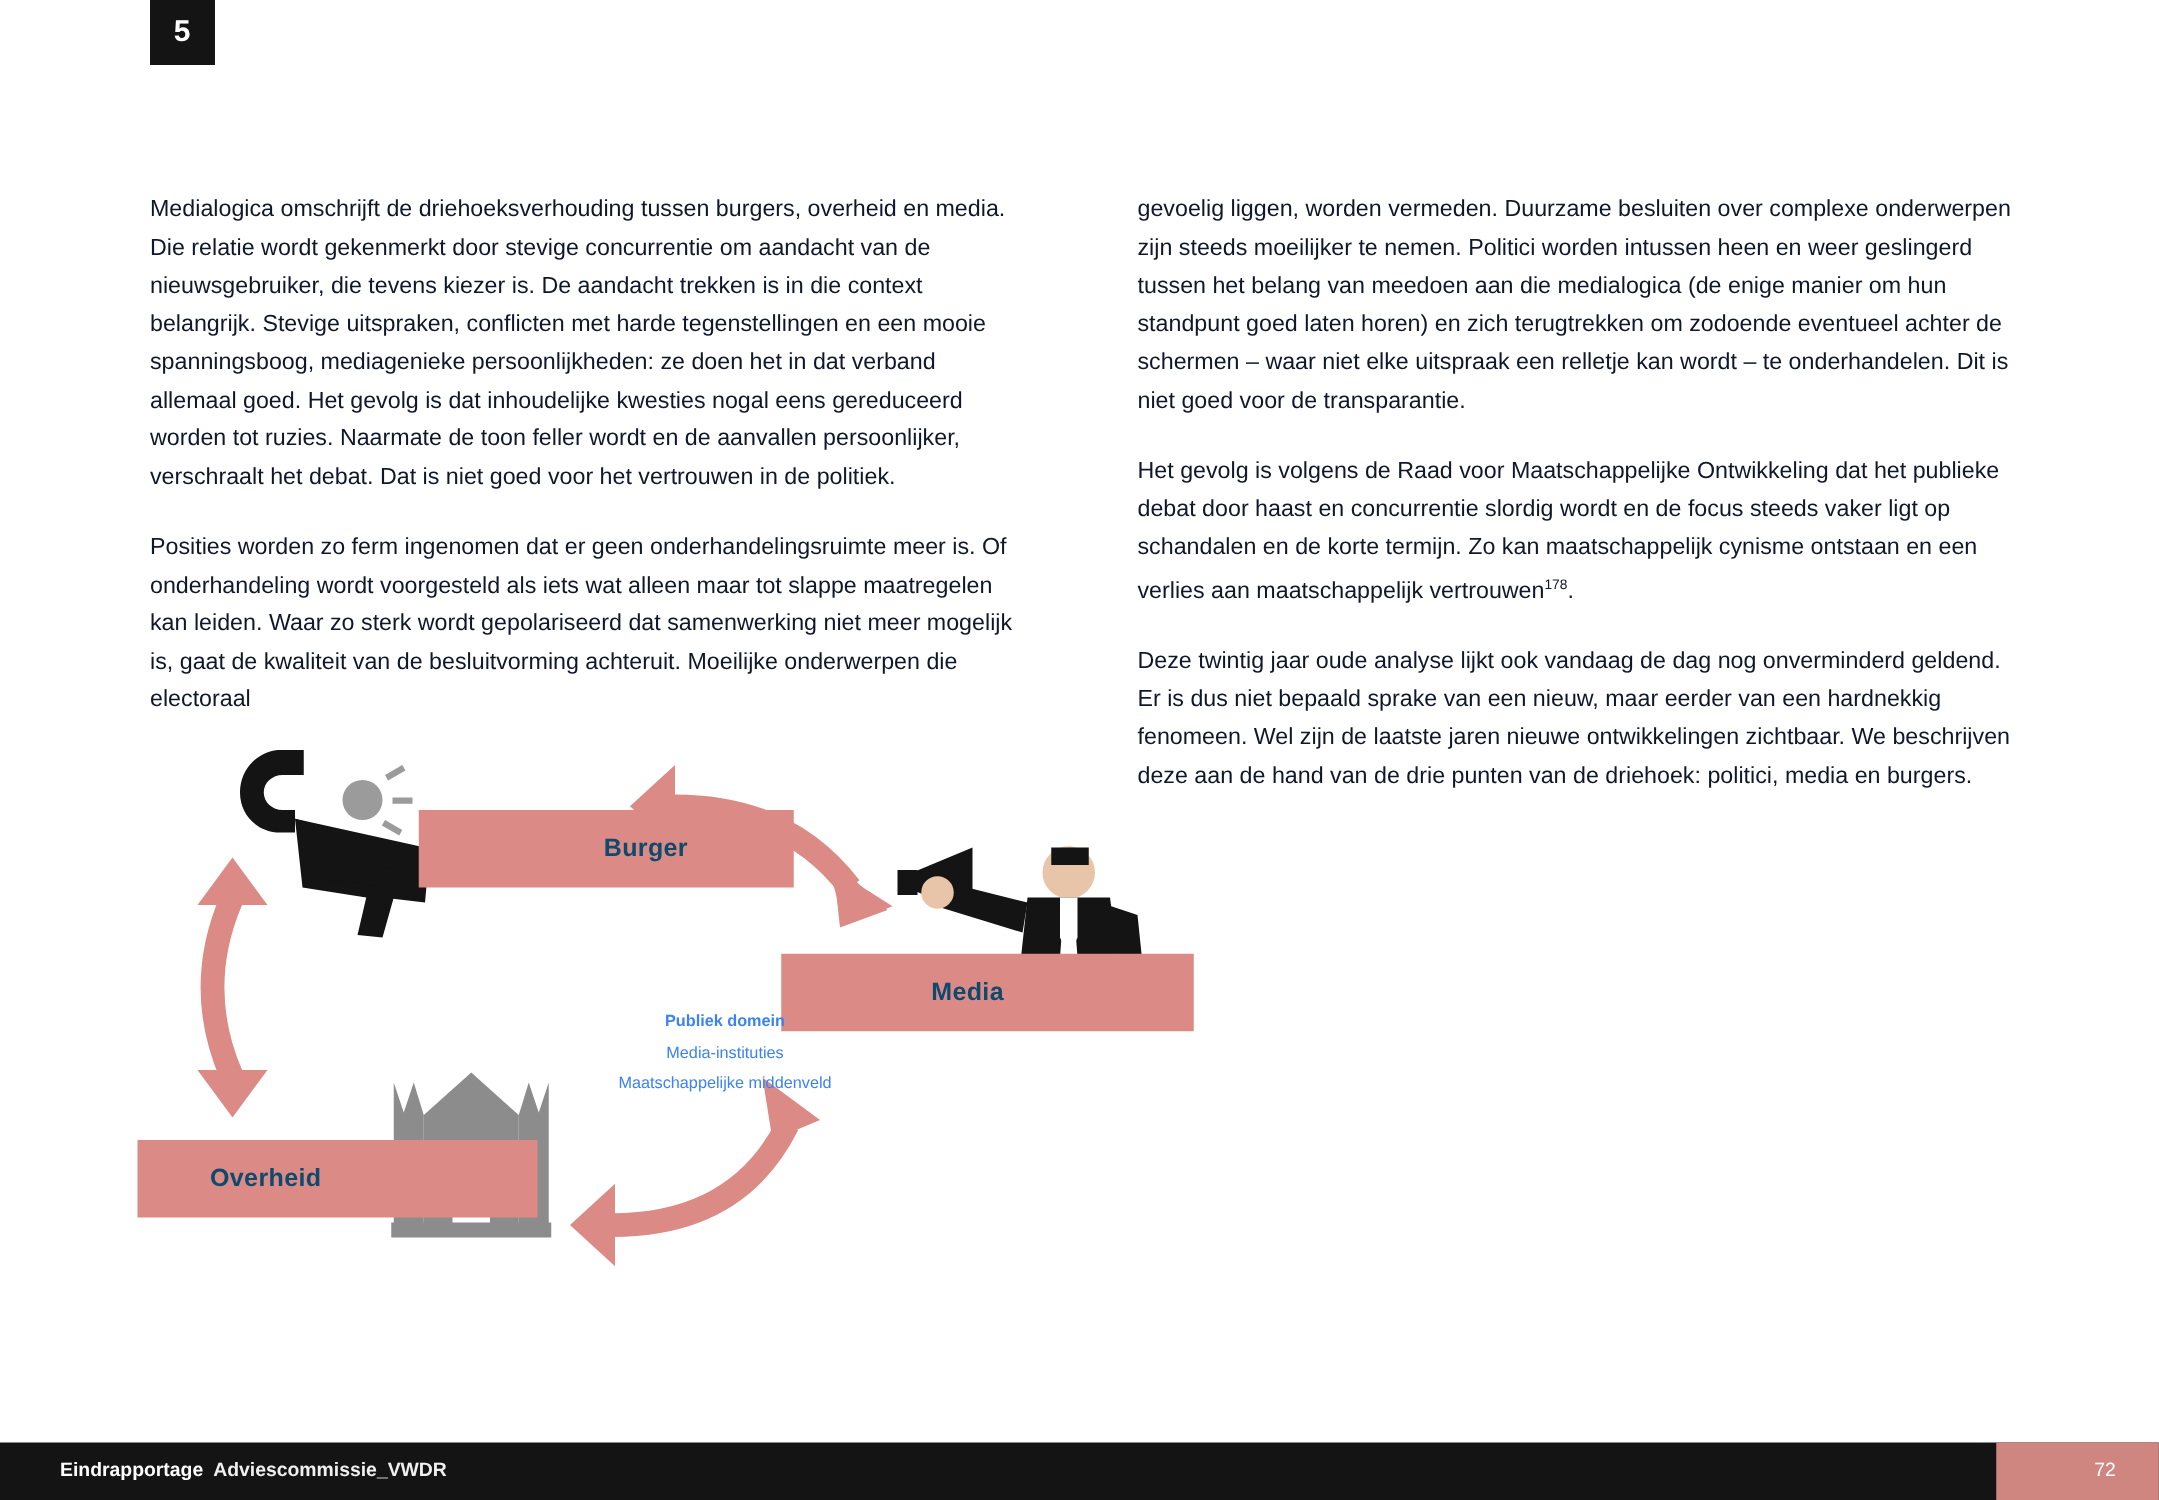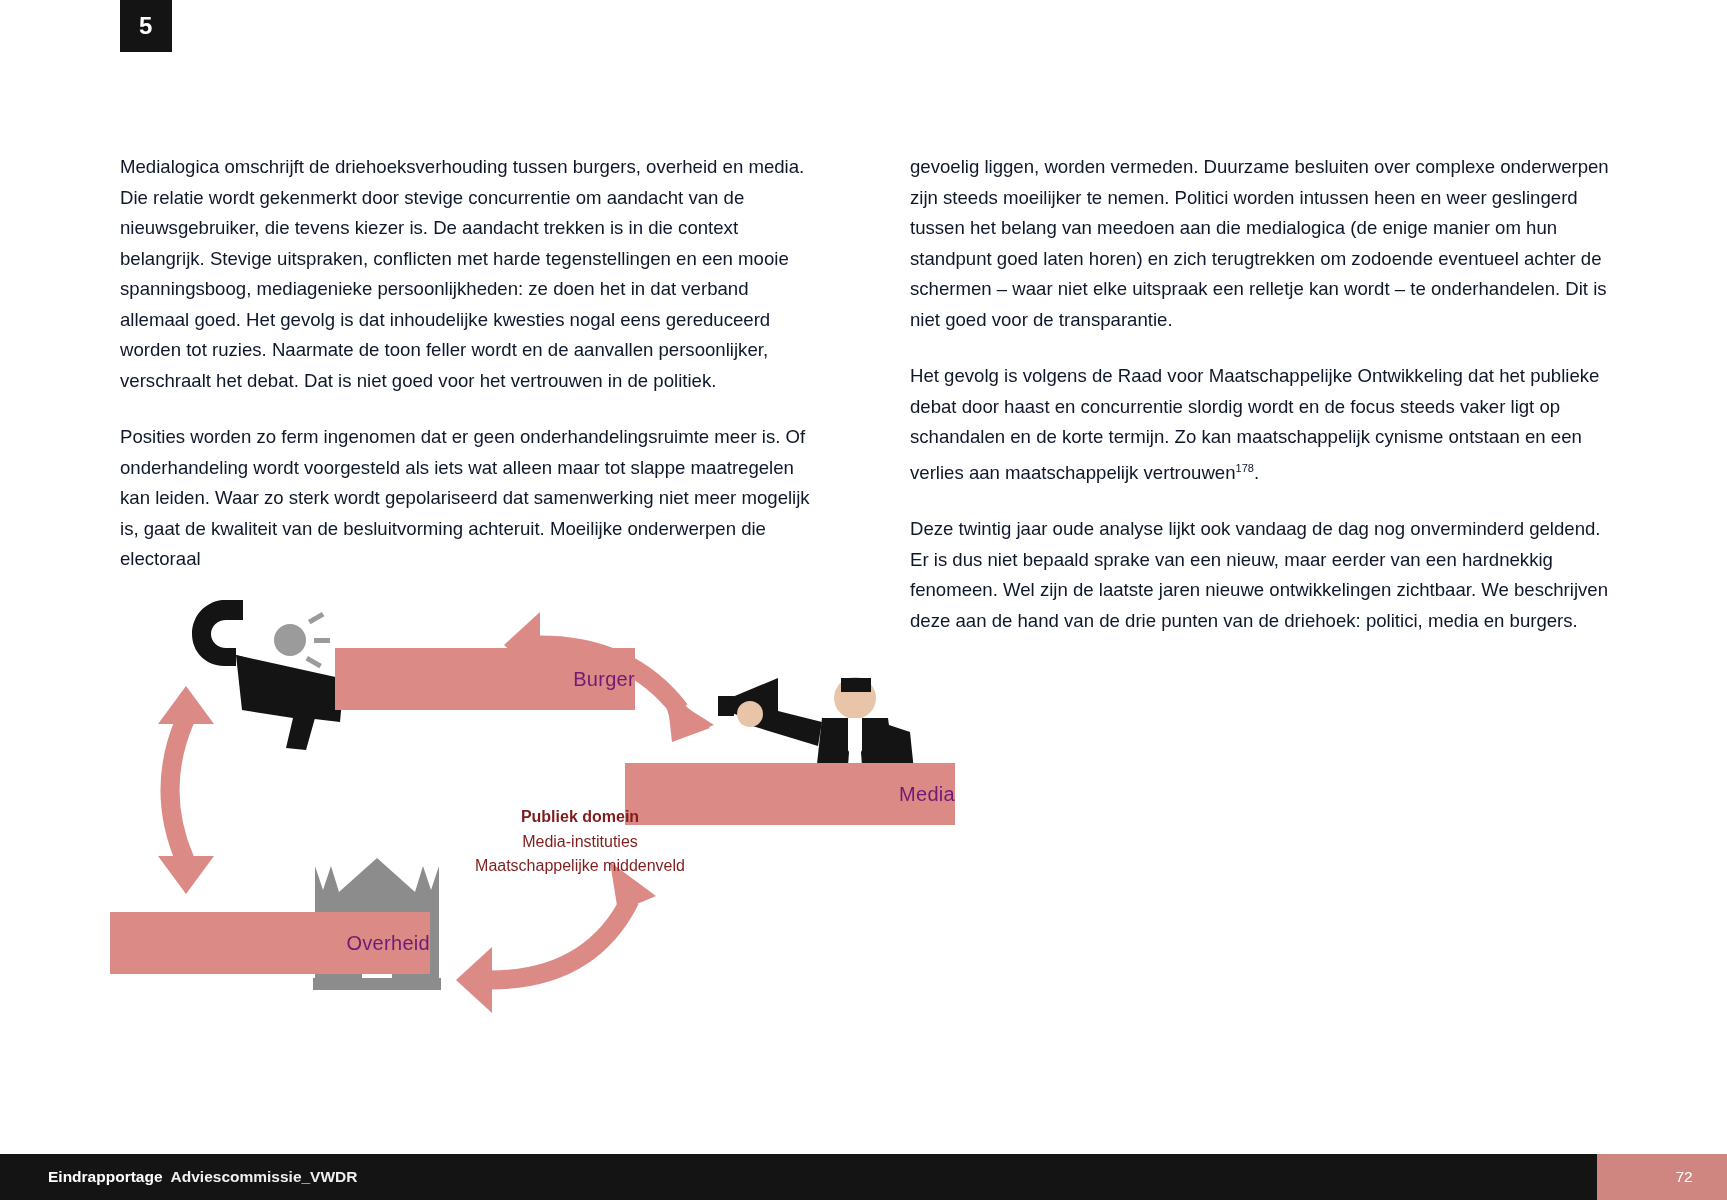--- a/index.html
+++ b/index.html
@@ -70,57 +70,56 @@
   .diagram svg {
     display: block;
   }
 
   .center-label {
     position: absolute;
     left: 300px;
     top: 205px;
     width: 340px;
     text-align: center;
-    font-size: 16px;
+    font-size: 13px;
     line-height: 24.5px;
-    color: #7f1d1d;
+    color: #3b82f6;
   }
   .center-label .title {
     font-weight: bold;
     display: block;
   }
   .center-label .line {
     display: block;
   }
 
   
   .bar {
     position: absolute;
     background: #db8a85;
     height: 62px;
     display: flex;
     align-items: center;
-    color: #701a75;
-    font-weight: normal;
+    color: #0c4a6e;
+    font-weight: bold;
     font-size: 20px;
     letter-spacing: 0.3px;
-    justify-content: flex-end;
   }
   .bar-burger {
     left: 225px;
     top: 48px;
     width: 300px;
     padding-left: 148px;
     box-sizing: border-box;
   }
   .bar-media {
     left: 515px;
     top: 163px;
     width: 330px;
-    padding-left: 88px;
+    padding-left: 120px;
     box-sizing: border-box;
   }
   .bar-overheid {
     left: 0px;
     top: 312px;
     width: 320px;
     padding-left: 58px;
     box-sizing: border-box;
   }
 

